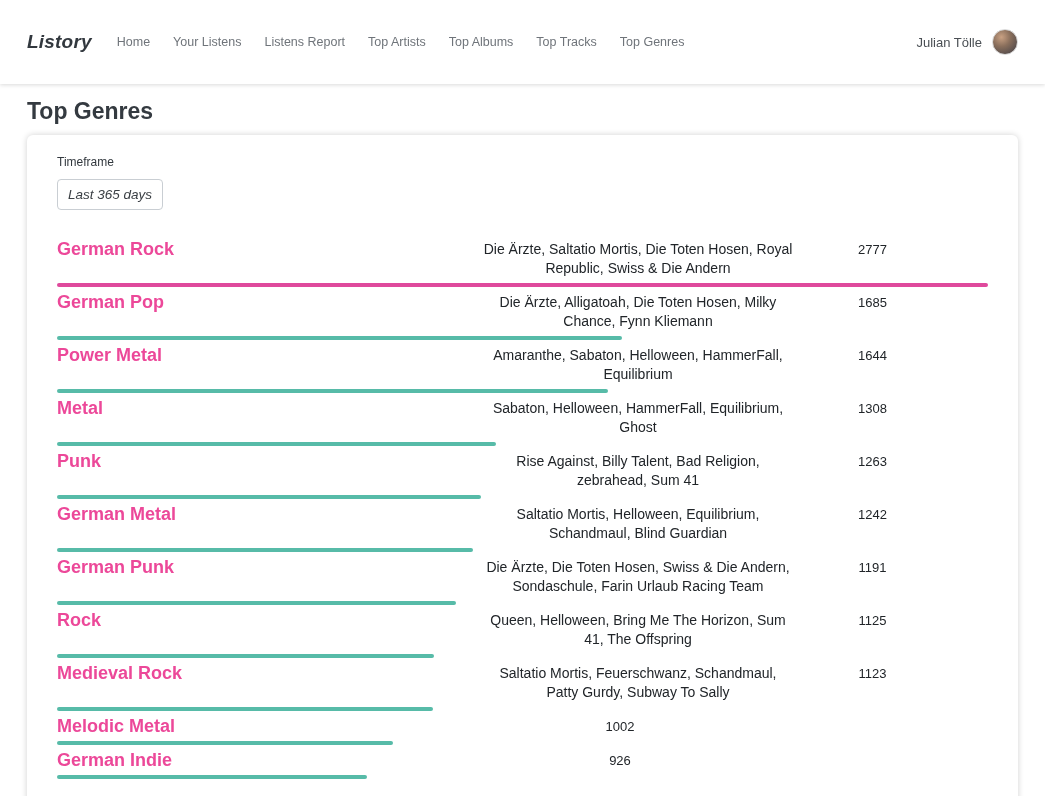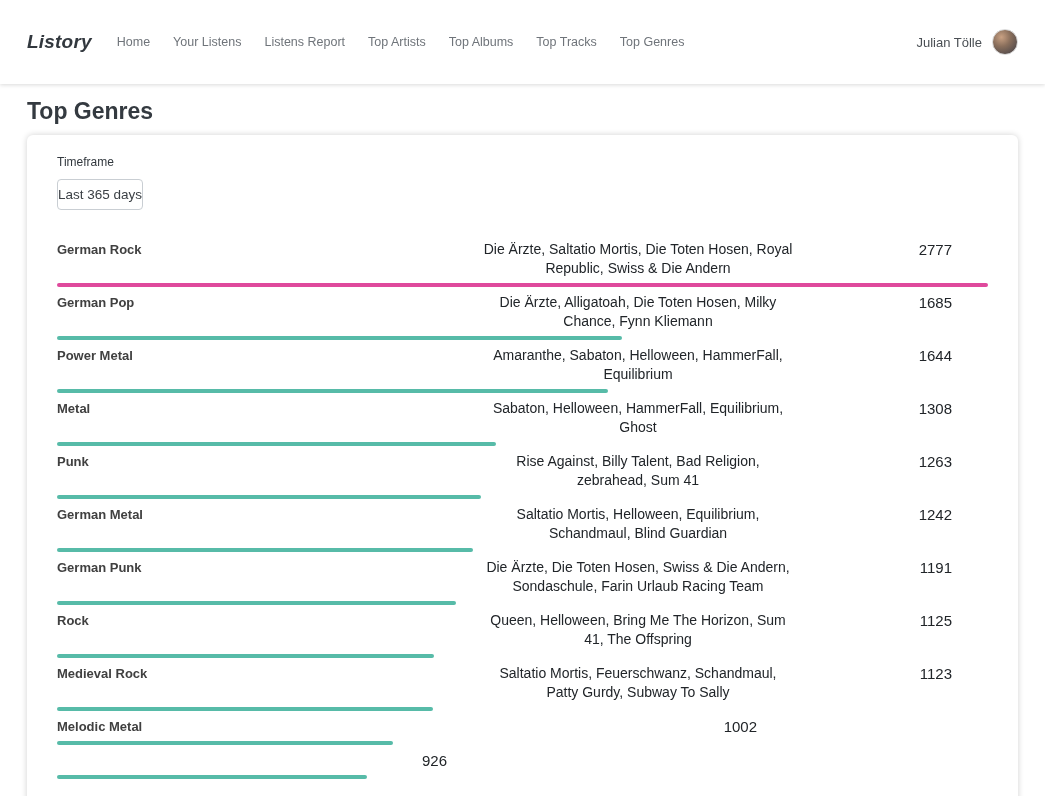--- a/index.html
+++ b/index.html
@@ -73,53 +73,54 @@
   }
   .tf-label {
     font-size: 12px;
     color: #32383e;
     margin-bottom: 10px;
   }
   .tf-select {
     display: inline-block;
     border: 1px solid #c9ced3;
     border-radius: 4px;
-    padding: 7px 0;
+    padding: 7px 10px;
     font-size: 13.5px;
     color: #3b4045;
     background: #fff;
     cursor: pointer;
     user-select: none;
+    font-style: italic;
   }
 
   
   .genre-table { margin-top: 24px; }
   .genre-row { padding-top: 6px; }
   .row-grid {
     display: grid;
     grid-template-columns: 426px 310px 1fr;
     align-items: start;
   }
   .genre-name {
     font-weight: 700;
-    font-size: 13px;
-    color: #404040;
+    font-size: 18px;
+    color: #ec4899;
     line-height: 19px;
   }
   .genre-artists {
     font-size: 14px;
     color: #212529;
     line-height: 19px;
     text-align: center;
   }
   .genre-count {
-    font-size: 15px;
+    font-size: 13px;
     color: #212529;
     line-height: 19px;
-    text-align: right;
+    text-align: center;
     padding-right: 36px;
   }
   .genre-bar {
     height: 4px;
     border-radius: 2px;
     margin-top: 5px;
   }
 </style>
 </head>
 <body>
@@ -222,18 +223,19 @@
       </div>
       <div class="genre-row">
         <div class="row-grid">
           <div class="genre-name">Melodic Metal</div>
           <div class="genre-count">1002</div>
         </div>
         <div class="genre-bar" style="width: 36.1%; background: rgb(87, 187, 168);"></div>
       </div>
       <div class="genre-row">
         <div class="row-grid">
+          <div class="genre-name">German Indie</div>
           <div class="genre-count">926</div>
         </div>
         <div class="genre-bar" style="width: 33.3%; background: rgb(87, 187, 168);"></div>
       </div>
     </div>
 </section>
 
 </body></html>

